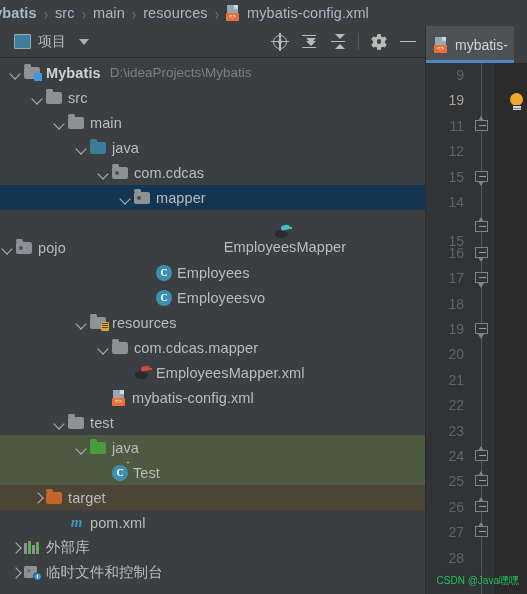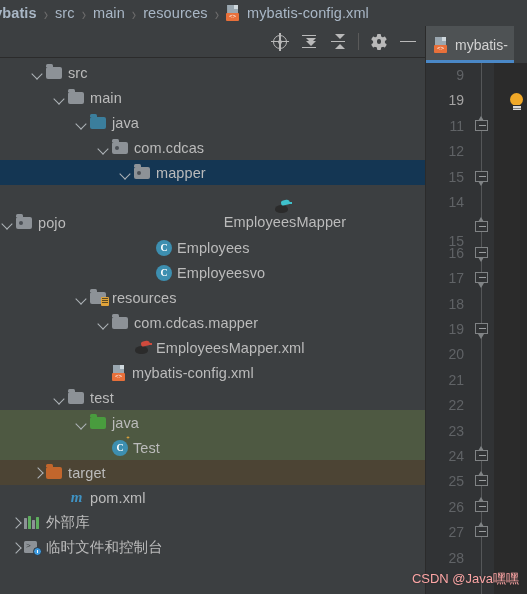--- a/index.html
+++ b/index.html
@@ -353,21 +353,21 @@
     content:"";position:absolute;left:0;top:2.2px;width:8px;height:1px;background:#7d7d7d;
   }
   
   .sel-stripe{
     position:absolute;left:0;top:88px;width:3px;height:27px;background:#2d5177;
   }
 
   
   .watermark{
     position:absolute;right:8px;bottom:6px;
-    color:#fca5a5;font-size:13px;z-index:50;white-space:nowrap;
+    color:#22c55e;font-size:10px;z-index:50;white-space:nowrap;
     text-shadow:0 0 2px #2b2b2b;
   }
 </style>
 </head>
 <body>
 
 <div class="breadcrumb">
   <span class="crumb first">lybatis</span>
   <span class="crumb-sep">›</span>
   <span class="crumb">src</span>
@@ -384,20 +384,25 @@
     </span>
     <span class="crumb">mybatis-config.xml</span>
   </span>
 </div>
 
 <div class="workspace">
 
   <div class="project-panel">
 
     <div class="panel-toolbar">
+      <div class="panel-title">
+        <span class="proj-icon"></span>
+        <span class="panel-title-text">项目</span>
+        <span class="caret-down"></span>
+      </div>
       <div class="toolbar-actions">
         <span class="tb-ico ico-locate">
           <span class="h"></span>
             <span class="v"></span>
             <span class="ring"></span>
             <span class="dot"></span>
         </span>
         <span class="tb-ico ico-expand">
           <span class="bar b1"></span>
             <span class="ar a1"></span>
@@ -417,20 +422,29 @@
           <span class="gcore"></span>
             <span class="ghole"></span>
         </span>
         <span class="tb-ico ico-minus">
             <span class="bar"></span>
           </span>
       </div>
     </div>
 
     <div class="tree" id="tree">
+        <div class="row" style="padding-left: 8px;">
+          <span class="arrow down"></span>
+          <span class="ic f-module f-gray">
+            <span class="folder"></span>
+            <span class="badge"></span>
+          </span>
+          <span class="label bold">Mybatis</span>
+          <span class="path-hint">D:\ideaProjects\Mybatis</span>
+        </div>
         <div class="row" style="padding-left: 30px;">
           <span class="arrow down"></span>
           <span class="ic f-gray">
             <span class="folder"></span>
           </span>
           <span class="label">src</span>
         </div>
         <div class="row" style="padding-left: 52px;">
           <span class="arrow down"></span>
           <span class="ic f-gray">

